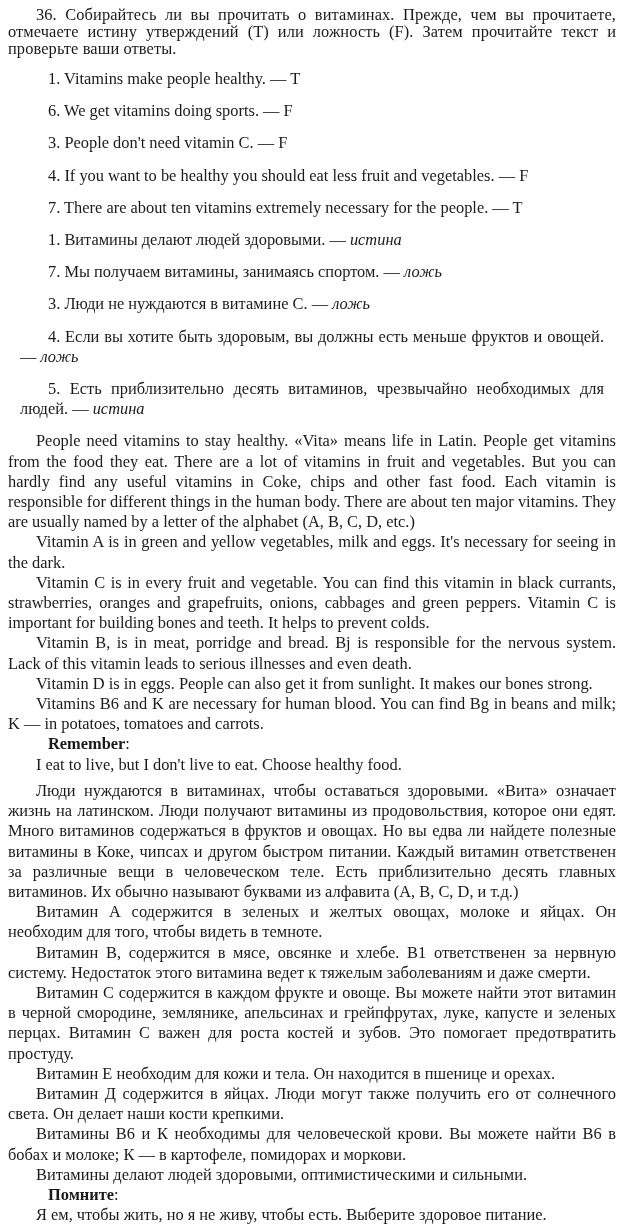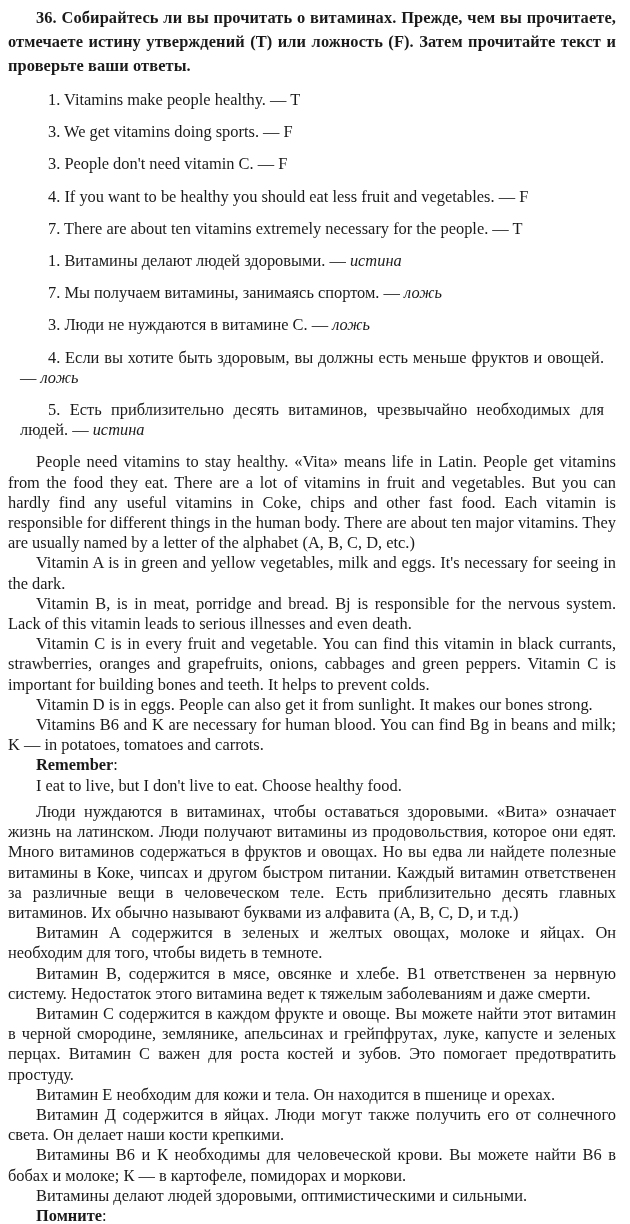--- a/index.html
+++ b/index.html
@@ -5,54 +5,54 @@
   html, body { margin: 0; padding: 0; background: #ffffff; }
   body {
     width: 630px; height: 1224px; overflow: hidden;
     font-family: "Liberation Serif", "DejaVu Serif", serif;
     color: #1a1a1a;
     font-size: 16.4px;
     line-height: 20.2px;
   }
   .page { padding: 6px 14px 0 8px; box-sizing: border-box; width: 630px; }
   .p { text-align: justify; margin: 0; text-indent: 28px; }
-  .task { font-weight: bold; text-align: justify; text-indent: 28px; margin: 0 0 2px 0; line-height: 24px; letter-spacing: 0.1px; }
+  .task { font-weight: normal; text-align: justify; text-indent: 28px; margin: 0 0 2px 0; line-height: 17px; letter-spacing: 0.1px; }
   .item { margin: 12px; text-indent: 28px; text-align: justify; }
   .block { margin-bottom: 6px; }
   .it { font-style: italic; }
-  .b { font-weight: bold; }
+  .b { font-weight: bold; margin-left: 12px; }
 </style>
 </head>
 <body>
 
 <div class="page">
 
   <p class="task"><span>36.</span> <span>Собирайтесь ли вы прочитать о витаминах. Прежде, чем вы прочитаете, отмечаете истину утверждений (T) или ложность (F). Затем прочитайте текст и проверьте ваши ответы.</span></p>
 
   <div class="block">
     <p class="item"><span>1. Vitamins make people healthy. — </span><span>T</span></p>
-    <p class="item"><span>3. We get vitamins doing sports. — </span><span>F</span></p>
+    <p class="item"><span>6. We get vitamins doing sports. — </span><span>F</span></p>
     <p class="item"><span>3. People don't need vitamin C. — </span><span>F</span></p>
     <p class="item"><span>4. If you want to be healthy you should eat less fruit and vegetables. — </span><span>F</span></p>
     <p class="item"><span>7. There are about ten vitamins extremely necessary for the people. — </span><span>T</span></p>
   </div>
 
   <div class="block">
     <p class="item"><span>1. Витамины делают людей здоровыми. — </span><span class="it">истина</span></p>
     <p class="item"><span>7. Мы получаем витамины, занимаясь спортом. — </span><span class="it">ложь</span></p>
     <p class="item"><span>3. Люди не нуждаются в витамине С. — </span><span class="it">ложь</span></p>
     <p class="item"><span>4. Если вы хотите быть здоровым, вы должны есть меньше фруктов и овощей. — </span><span class="it">ложь</span></p>
     <p class="item"><span>5. Есть приблизительно десять витаминов, чрезвычайно необходимых для людей. — </span><span class="it">истина</span></p>
   </div>
 
   <div class="block">
     <p class="p">People need vitamins to stay healthy. «Vita» means life in Latin. People get vitamins from the food they eat. There are a lot of vitamins in fruit and vegetables. But you can hardly find any useful vitamins in Coke, chips and other fast food. Each vitamin is responsible for different things in the human body. There are about ten major vitamins. They are usually named by a letter of the alphabet (A, B, C, D, etc.)</p>
     <p class="p">Vitamin A is in green and yellow vegetables, milk and eggs. It's necessary for seeing in the dark.</p>
+    <p class="p">Vitamin C is in every fruit and vegetable. You can find this vitamin in black currants, strawberries, oranges and grapefruits, onions, cabbages and green peppers. Vitamin C is important for building bones and teeth. It helps to prevent colds.</p>
     <p class="p">Vitamin B, is in meat, porridge and bread. Bj is responsible for the nervous system. Lack of this vitamin leads to serious illnesses and even death.</p>
-    <p class="p">Vitamin C is in every fruit and vegetable. You can find this vitamin in black currants, strawberries, oranges and grapefruits, onions, cabbages and green peppers. Vitamin C is important for building bones and teeth. It helps to prevent colds.</p>
     <p class="p">Vitamin D is in eggs. People can also get it from sunlight. It makes our bones strong.</p>
     <p class="p">Vitamins B6 and K are necessary for human blood. You can find Bg in beans and milk; K — in potatoes, tomatoes and carrots.</p>
     <p class="p"><span class="b">Remember</span>:</p>
     <p class="p">I eat to live, but I don't live to eat. Choose healthy food.</p>
   </div>
 
   <div class="block">
     <p class="p">Люди нуждаются в витаминах, чтобы оставаться здоровыми. «Вита» означает жизнь на латинском. Люди получают витамины из продовольствия, которое они едят. Много витаминов содержаться в фруктов и овощах. Но вы едва ли найдете полезные витамины в Коке, чипсах и другом быстром питании. Каждый витамин ответственен за различные вещи в человеческом теле. Есть приблизительно десять главных витаминов. Их обычно называют буквами из алфавита (А, В, С, D, и т.д.)</p>
     <p class="p">Витамин А содержится в зеленых и желтых овощах, молоке и яйцах. Он необходим для того, чтобы видеть в темноте.</p>
     <p class="p">Витамин В, содержится в мясе, овсянке и хлебе. В1 ответственен за нервную систему. Недостаток этого витамина ведет к тяжелым заболеваниям и даже смерти.</p>

